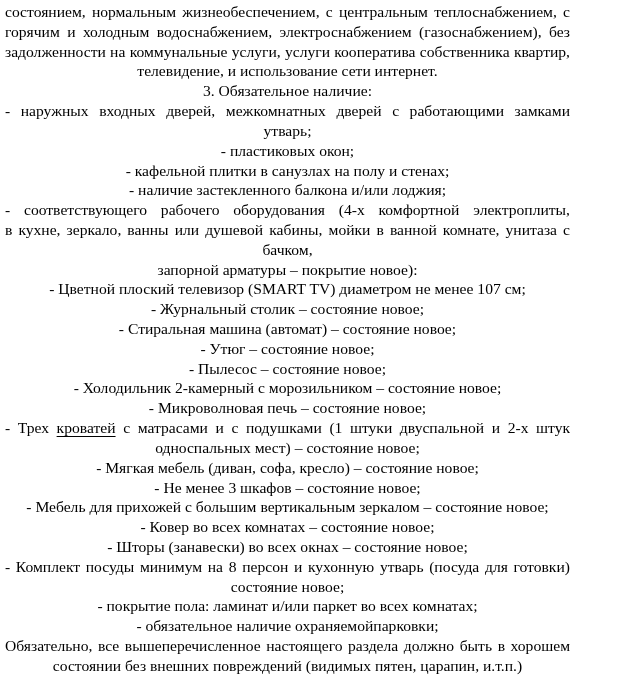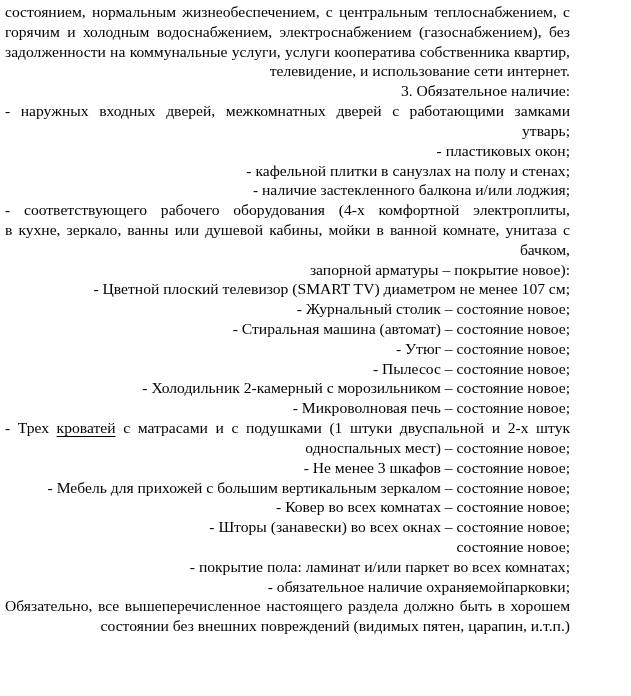--- a/index.html
+++ b/index.html
@@ -20,21 +20,21 @@
     font-family: "Liberation Serif", "DejaVu Serif", serif;
     font-size: 15.6px;
     color: #000000;
     background: #ffffff;
   }
   .line {
     height: 19.82px;
     line-height: 19.82px;
     white-space: nowrap;
     overflow: visible;
-    text-align: right;
+    text-align: center;
   }
   .line.j {
     white-space: normal;
     overflow: hidden;
     text-align: justify;
     text-align-last: justify;
   }
   .misspell {
     text-decoration-line: underline;
     text-decoration-style: wavy;
@@ -65,22 +65,24 @@
   <div class="line">запорной арматуры – покрытие новое):</div>
   <div class="line">- Цветной плоский телевизор (SMART TV) диаметром не менее 107 см;</div>
   <div class="line">- Журнальный столик – состояние новое;</div>
   <div class="line">- Стиральная машина (автомат) – состояние новое;</div>
   <div class="line">- Утюг – состояние новое;</div>
   <div class="line">- Пылесос – состояние новое;</div>
   <div class="line">- Холодильник 2-камерный с морозильником – состояние новое;</div>
   <div class="line">- Микроволновая печь – состояние новое;</div>
   <div class="line j"><span>- Трех </span><span class="misspell">кроватей</span><span> с матрасами и с подушками (1 штуки двуспальной и 2-х штук</span></div>
   <div class="line">односпальных мест) – состояние новое;</div>
+  <div class="line">- Мягкая мебель (диван, софа, кресло) – состояние новое;</div>
   <div class="line">- Не менее 3 шкафов – состояние новое;</div>
   <div class="line">- Мебель для прихожей с большим вертикальным зеркалом – состояние новое;</div>
   <div class="line">- Ковер во всех комнатах – состояние новое;</div>
   <div class="line">- Шторы (занавески) во всех окнах – состояние новое;</div>
+  <div class="line j">- Комплект посуды минимум на 8 персон и кухонную утварь (посуда для готовки)</div>
   <div class="line">состояние новое;</div>
   <div class="line">- покрытие пола: ламинат и/или паркет во всех комнатах;</div>
   <div class="line">- обязательное наличие охраняемойпарковки;</div>
   <div class="line j">Обязательно, все вышеперечисленное настоящего раздела должно быть в хорошем</div>
   <div class="line">состоянии без внешних повреждений (видимых пятен, царапин, и.т.п.)</div>
 </div>
 
 </body></html>

